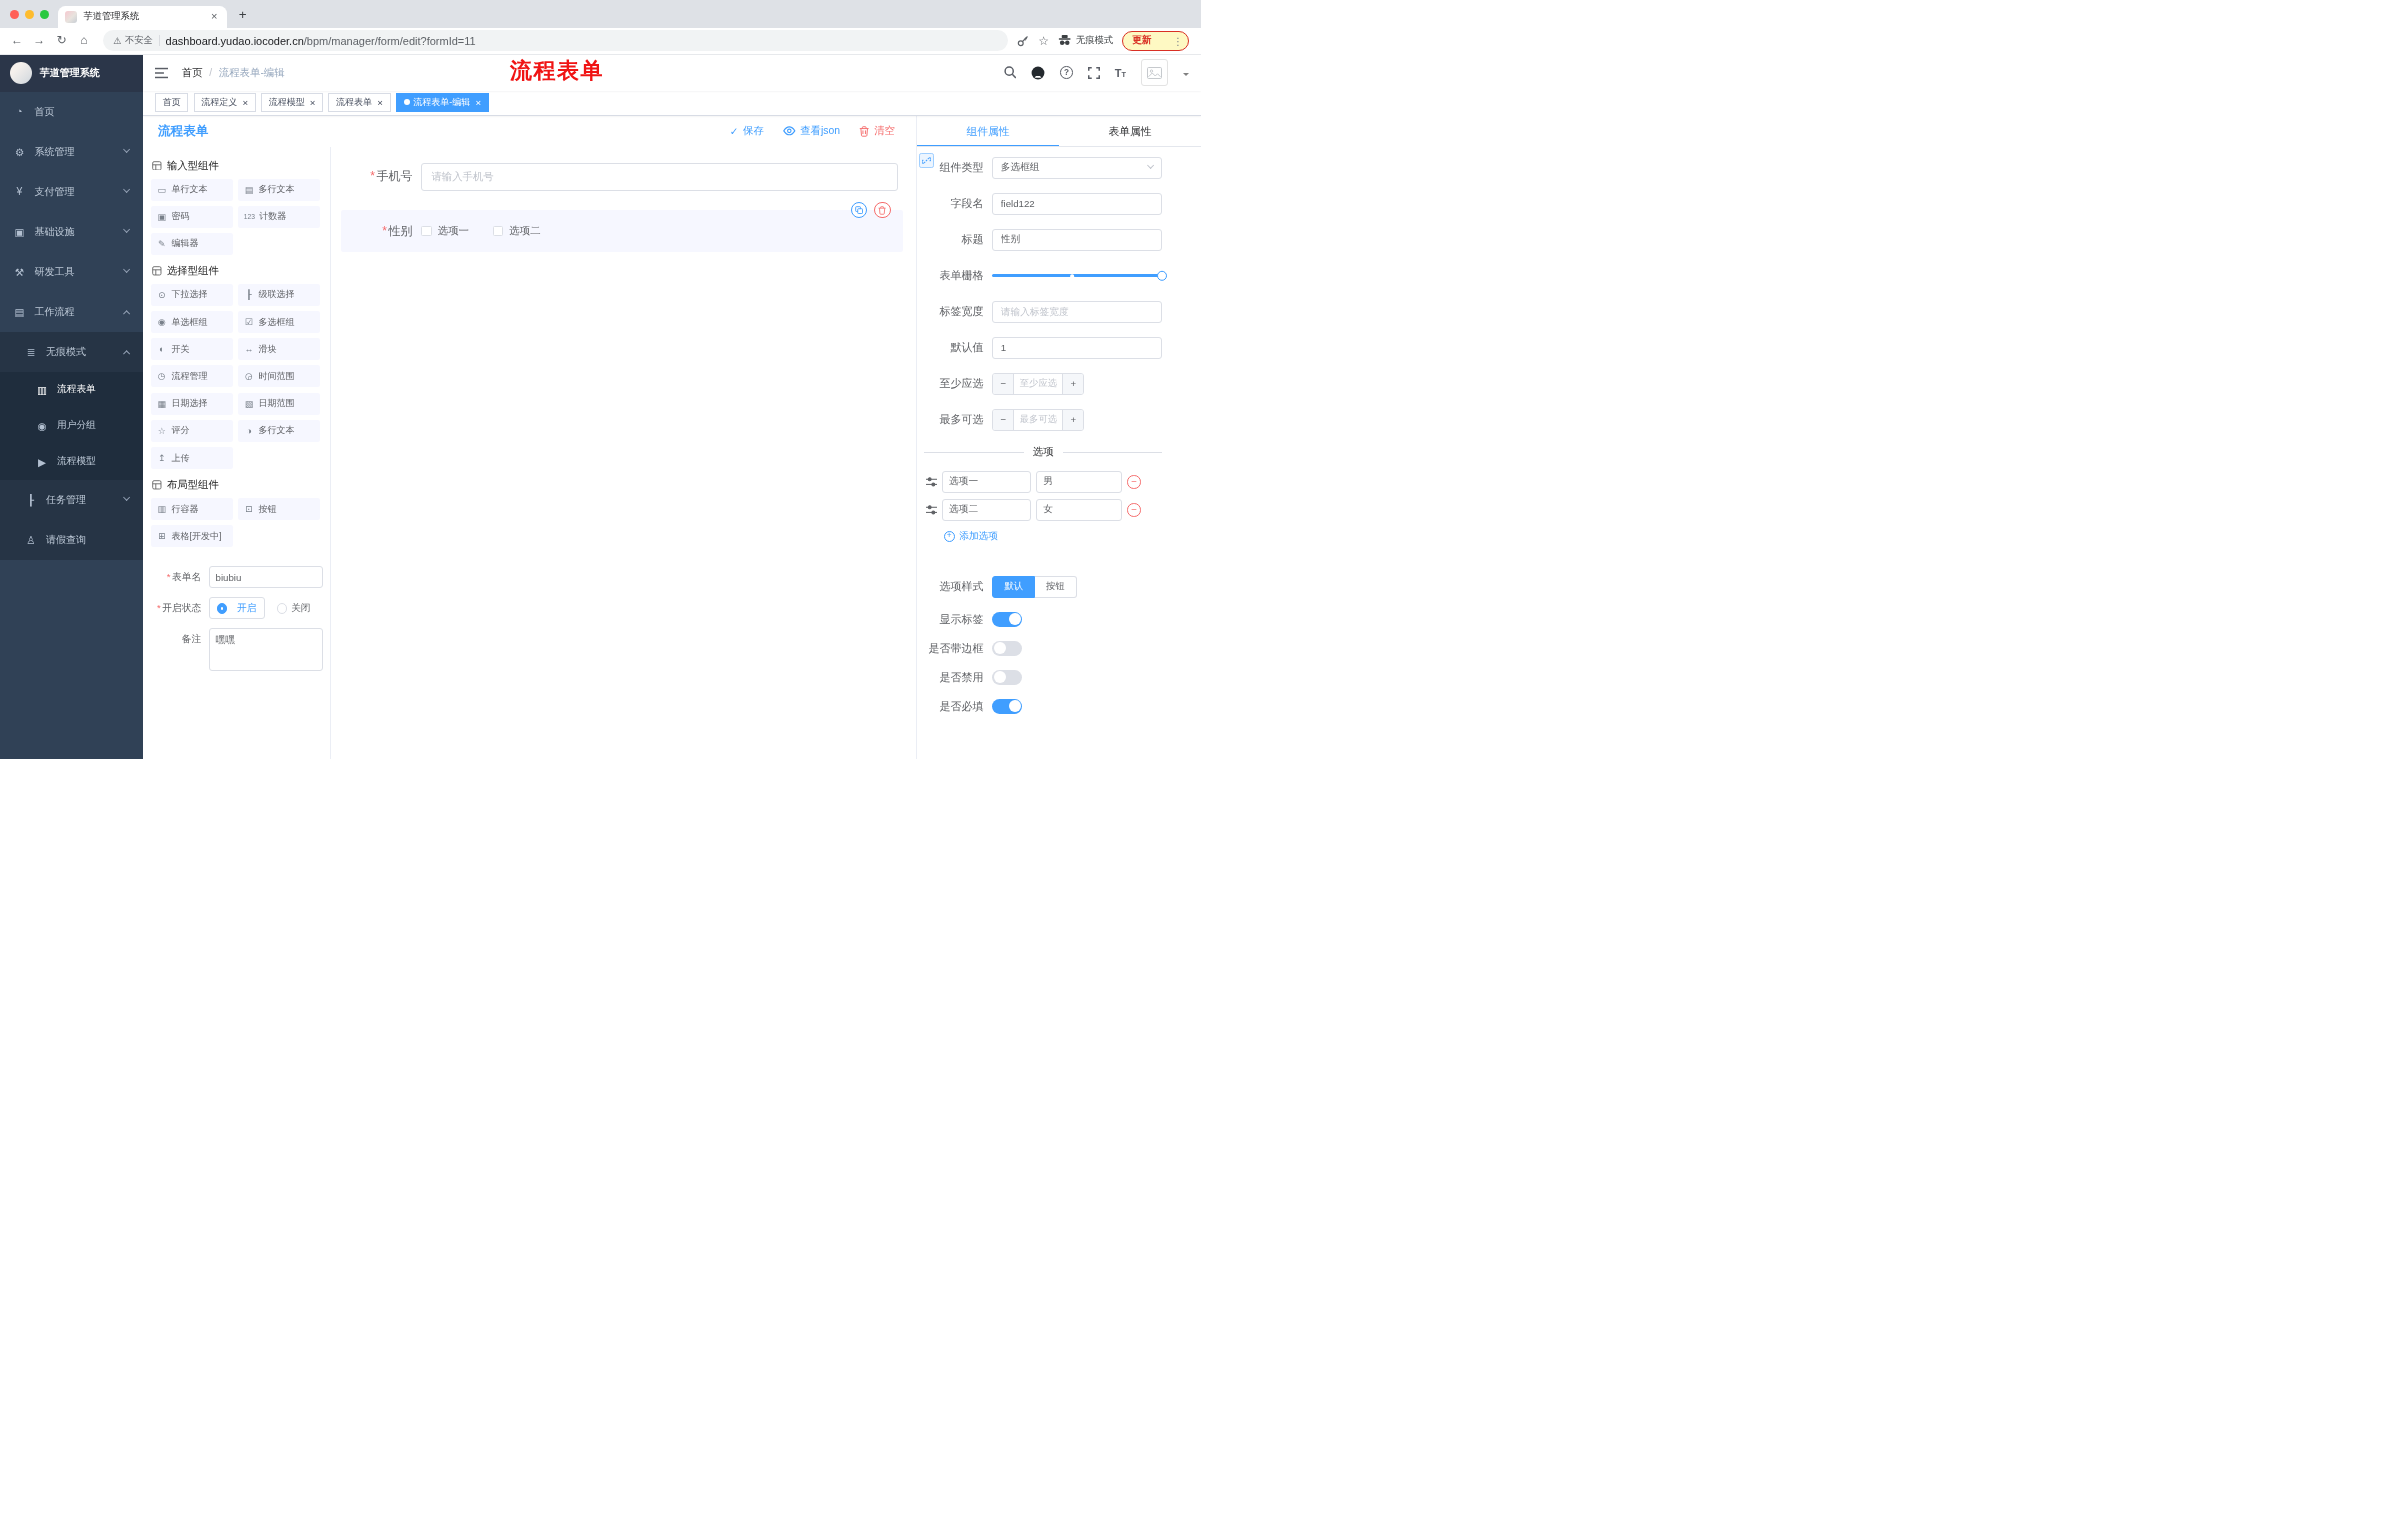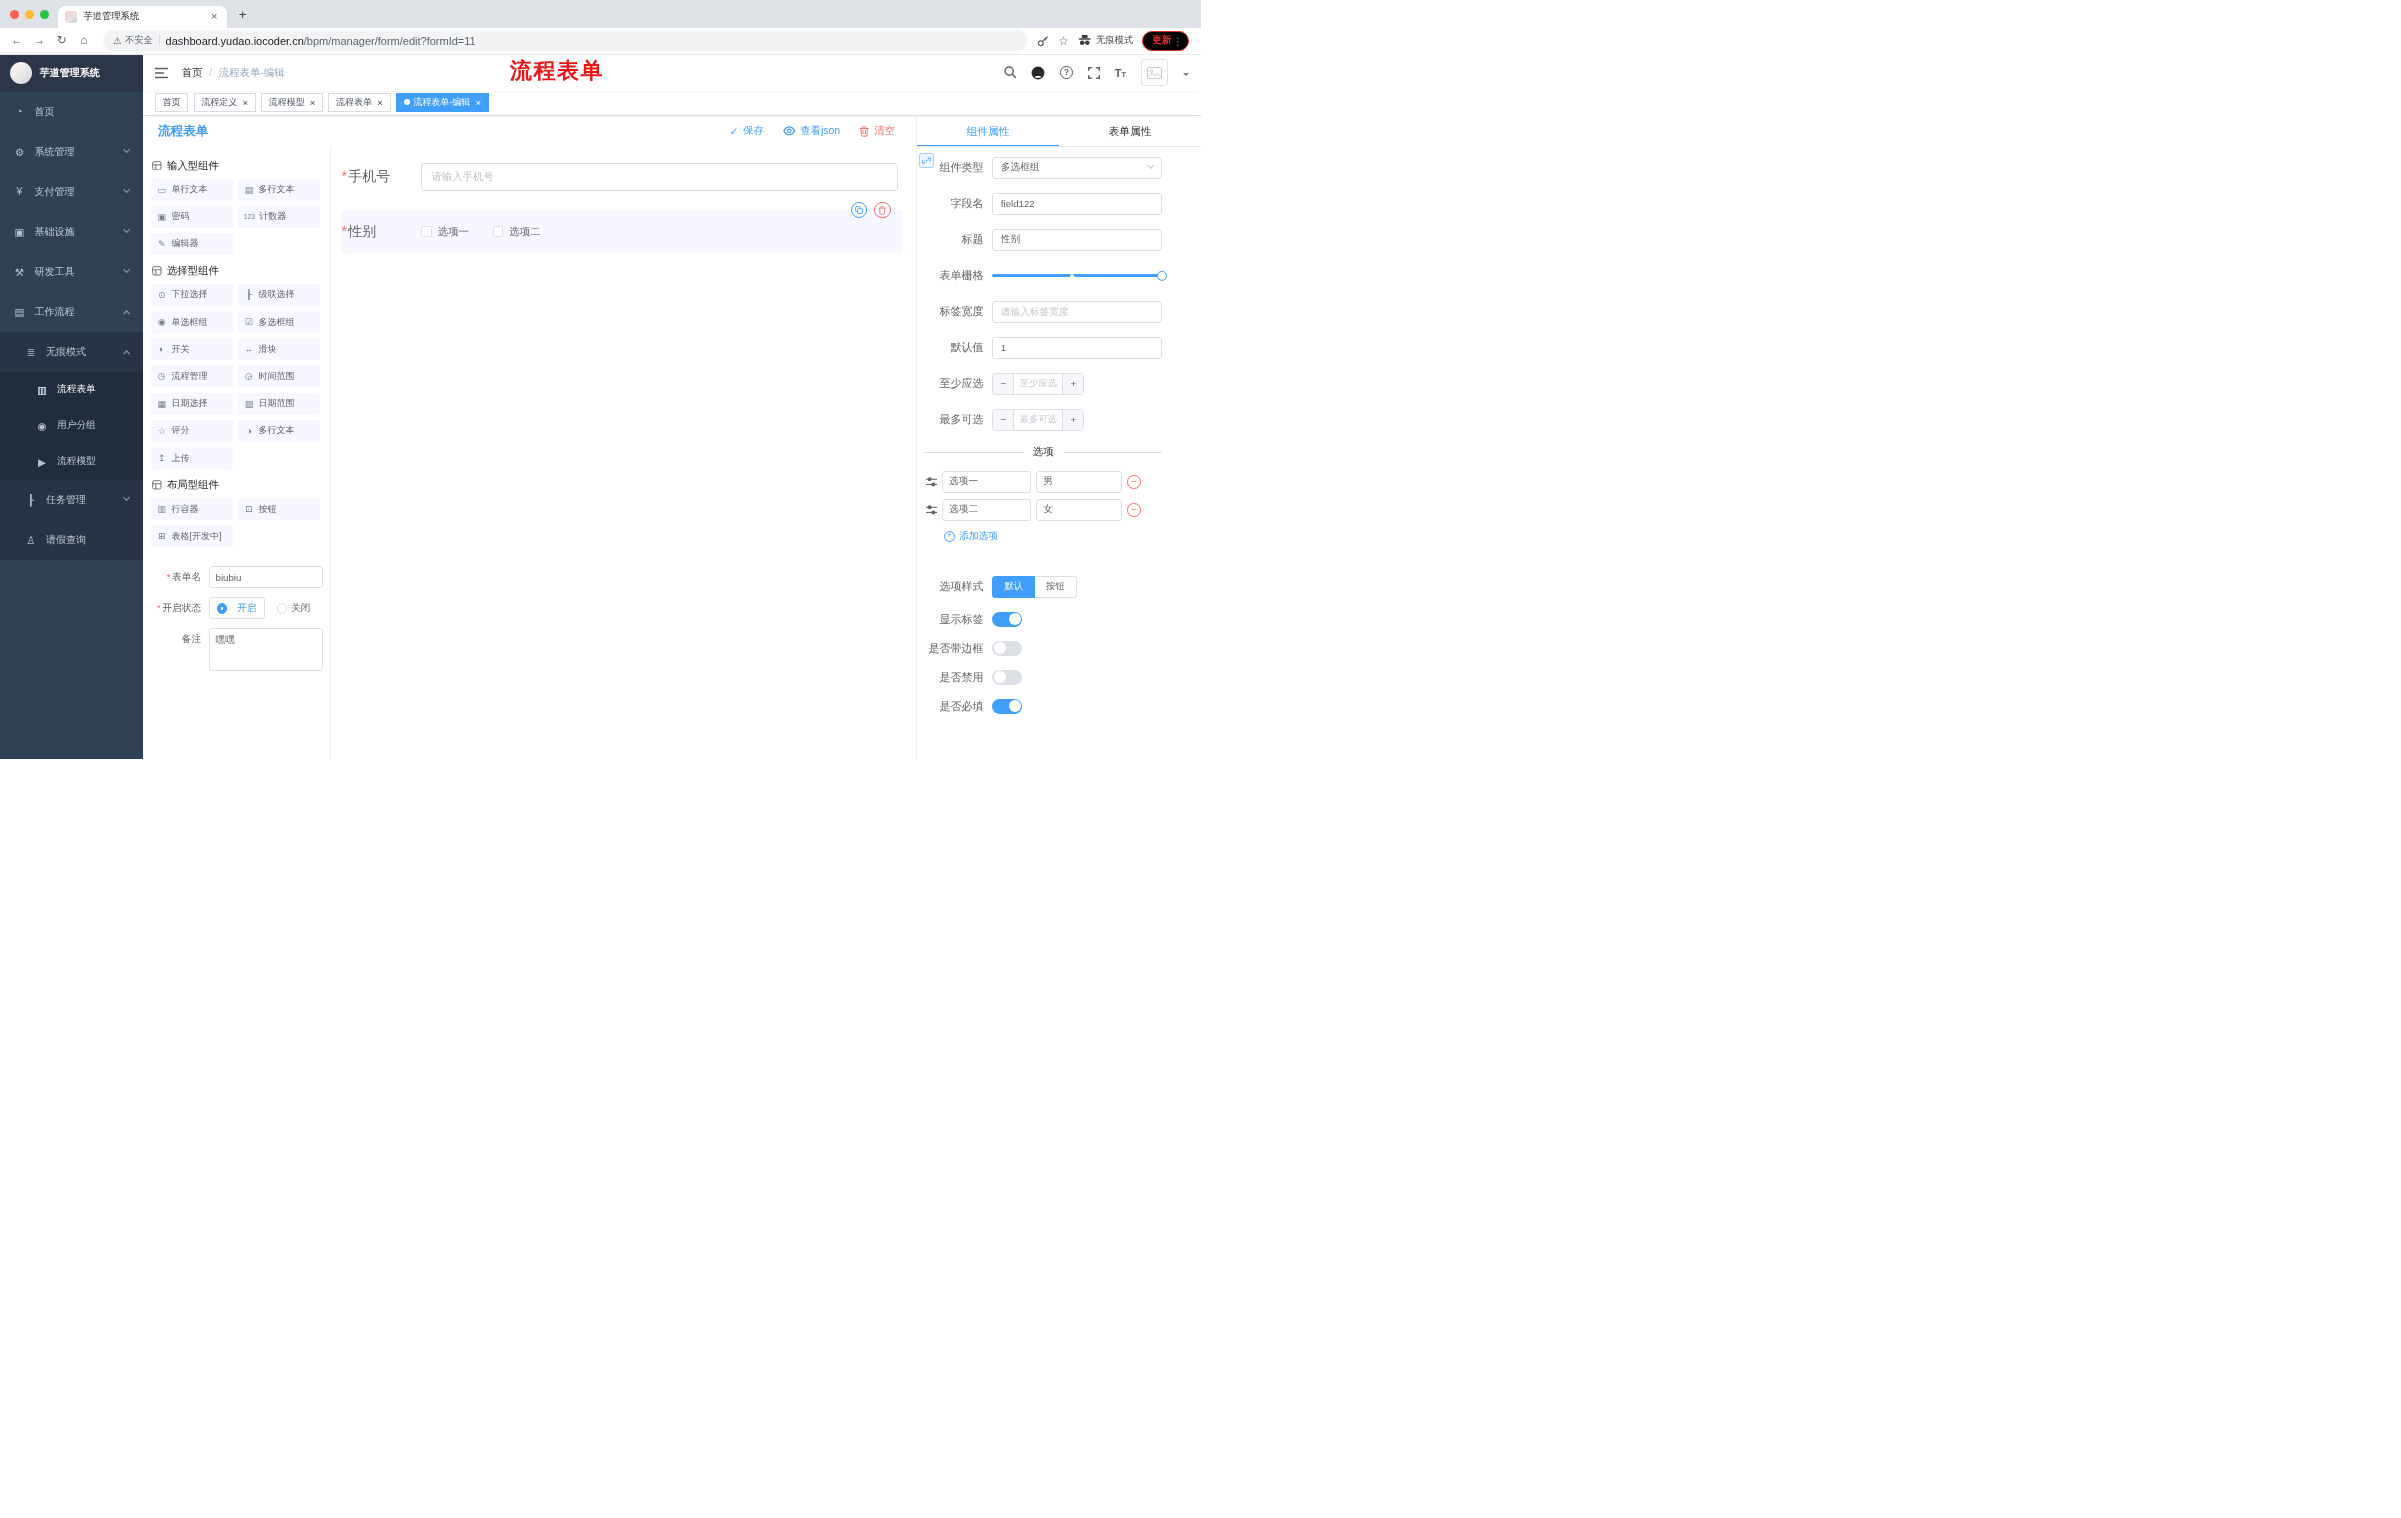--- a/index.html
+++ b/index.html
@@ -20,21 +20,21 @@
 .nav-btn{width:19.3px;height:19.3px;display:flex;align-items:center;justify-content:center;color:#5f6368;font-size:12px;border-radius:50%;cursor:pointer}
 .addressbar{flex:1;height:21px;background:#f1f3f4;border-radius:10.4px;display:flex;align-items:center;padding:0 10.4px;gap:6px;margin:0 6px;min-width:0;cursor:text}
 .sec-label{color:#5f6368;font-size:9.3px;display:flex;align-items:center;gap:3.7px;flex-shrink:0}
 .addr-sep{width:0.7px;height:10.4px;background:#dadce0;flex-shrink:0}
 .url{font-size:11px;color:#202124;white-space:nowrap;overflow:hidden}
 .url .path{color:#5f6368}
 .chrome-right{display:flex;align-items:center;gap:9px;padding-right:4.5px}
 .icon-btn{display:flex;align-items:center;justify-content:center;cursor:pointer;color:#5f6368}
 .star-glyph{font-size:12px;color:#5f6368}
 .incog{display:flex;align-items:center;gap:4.5px;color:#3c4043;font-size:9.3px;cursor:default}
-.update-pill{display:flex;align-items:center;gap:1px;border:1.5px solid #d93025;color:#d93025;border-radius:11px;height:20px;padding:0 5.2px 0 9px;font-size:9.7px;font-weight:700;cursor:pointer;background:#000000}
+.update-pill{display:flex;align-items:center;gap:21px;border:1.5px solid #d93025;color:#d93025;border-radius:11px;height:20px;padding:0 5.2px 0 9px;font-size:9.7px;font-weight:700;cursor:pointer;background:#fef9c3}
 .update-pill .dots{color:#80868b;font-weight:400;font-size:10.4px}
 
 
 .app{display:flex;height:705px}
 .sidebar{width:143px;background:#304156;color:#bfcbd9;flex-shrink:0;overflow:hidden}
 .sb-logo{height:37px;display:flex;align-items:center;gap:7.4px;padding:0 10.4px;background:#2b3649;cursor:pointer}
 .sb-avatar{width:22px;height:22px;border-radius:50%;background:linear-gradient(135deg,#f5f0ec 30%,#cfd6dd);flex-shrink:0}
 .sb-title{color:#fff;font-size:10px;font-weight:700;white-space:nowrap}
 .sb-item{height:40px;display:flex;align-items:center;gap:9px;padding:0 13.4px;font-size:10px;cursor:pointer}
 .sb-item .ic{width:12px;text-align:center;font-size:10.4px;color:#b3c0d1;flex-shrink:0}
@@ -92,21 +92,21 @@
 .pf-textarea{flex:1;height:43px;border:0.7px solid #dcdfe6;border-radius:3px;padding:4.5px 6px;font-size:9.7px;color:#606266;resize:none;outline:none;font-family:inherit;min-width:0}
 .radio{display:flex;align-items:center;gap:4px;margin-right:12px;font-size:9.7px;color:#606266;line-height:22px;cursor:pointer}
 .rdot{width:10.4px;height:10.4px;border-radius:50%;border:0.7px solid #dcdfe6;background:#fff;position:relative;flex-shrink:0}
 .radio.sel .rdot{border-color:#409eff;background:#409eff}
 .radio.sel .rdot::after{content:"";position:absolute;inset:3px;background:#fff;border-radius:50%}
 .radio.sel{color:#409eff}
 
 
 .canvas{flex:1;border-left:0.7px solid #ebeef5;background:#fff;padding:16.3px 10.4px;position:relative;min-width:0}
 .cv-row{display:flex;align-items:center}
-.cv-label{width:80px;padding-right:9px;font-size:14px;color:#606266;flex-shrink:0;white-space:nowrap}
+.cv-label{width:80px;text-align:right;padding-right:9px;font-size:12px;color:#606266;flex-shrink:0;white-space:nowrap}
 .cv-input{flex:1;height:28px;border:0.7px solid #dcdfe6;border-radius:3px;padding:0 9px;font-size:10.4px;color:#606266;outline:none;min-width:0;margin-right:7.4px}
 .cv-input::placeholder,.pf-input::placeholder,.in::placeholder,.opt-in::placeholder{color:#c0c4cc}
 .widget{margin-top:19.3px;margin-right:3px;background:#f6f7ff;border-radius:2.2px;padding:12.6px 0;position:relative;cursor:pointer}
 .cbx{display:flex;align-items:center;gap:6px;margin-right:24px;font-size:10.4px;color:#606266;cursor:pointer}
 .cbx .box{width:10.4px;height:10.4px;border:0.7px solid #dcdfe6;border-radius:1.5px;background:#fff;flex-shrink:0}
 .widget-actions{position:absolute;top:-8.2px;right:12px;display:flex;gap:7.4px}
 .wbtn{width:16.3px;height:16.3px;border-radius:50%;background:#fff;display:flex;align-items:center;justify-content:center;cursor:pointer}
 .wbtn.copy{border:0.7px solid #409eff}
 .wbtn.del{border:0.7px solid #f56c6c}
 

